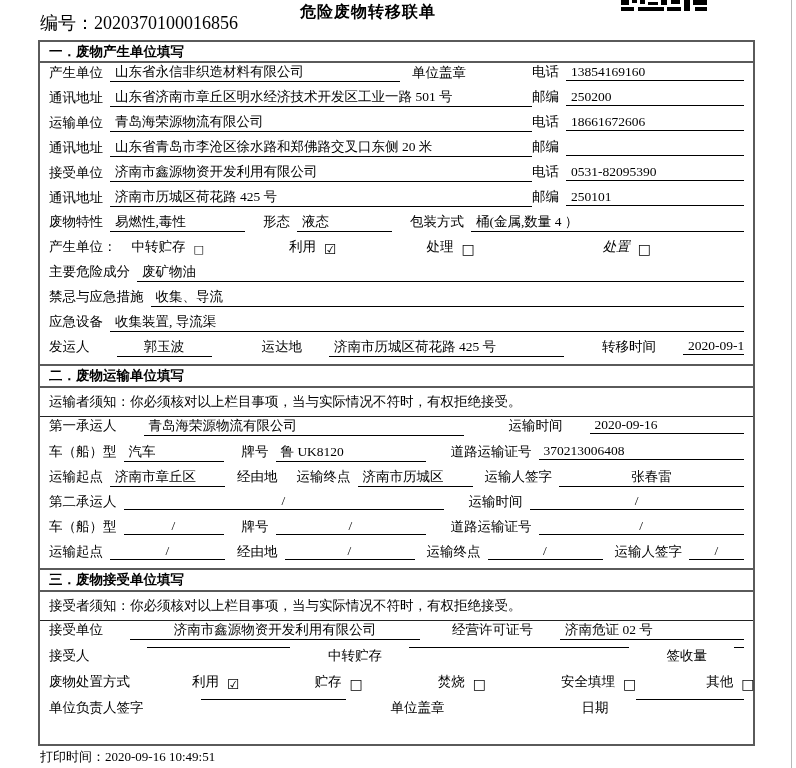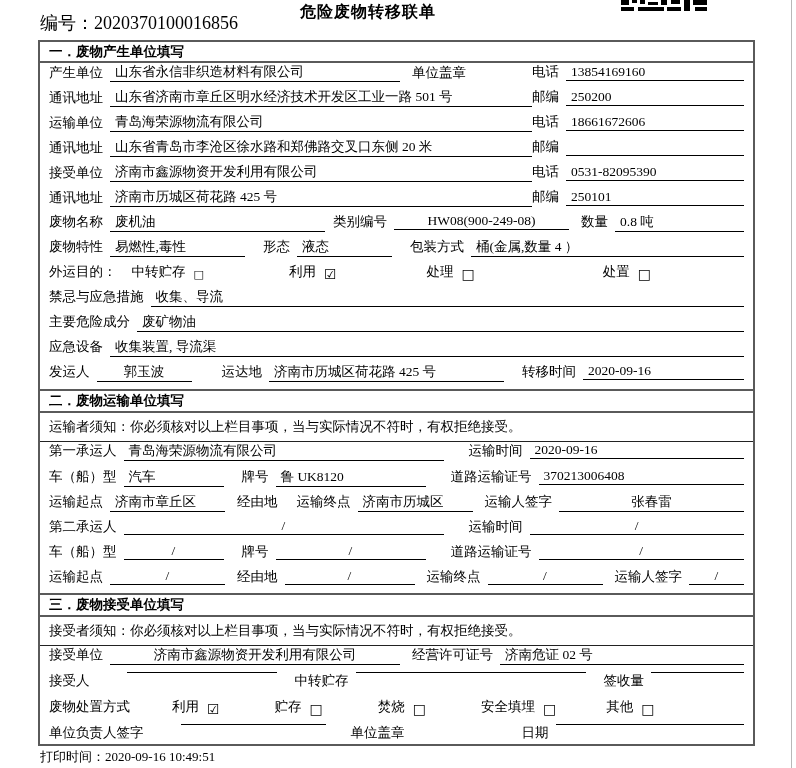--- a/index.html
+++ b/index.html
@@ -18,38 +18,38 @@
   .form-table{position:absolute;left:38px;top:40px;width:717px;height:706px;
     border:2px solid #5a5a5a;box-sizing:border-box;background:#fff;
     display:flex;flex-direction:column;}
   .sec-header{height:21px;flex:none;display:flex;align-items:center;
     padding:8px 9px;font-weight:bold;border-bottom:2px solid #5a5a5a;box-sizing:border-box;}
   .sec-header.mid{border-top:2px solid #5a5a5a;height:24px;}
   .notice-row{height:29px;flex:none;display:flex;align-items:center;padding:0 9px;
     border-bottom:1px solid #222;box-sizing:border-box;}
   .row{height:25px;flex:none;display:flex;align-items:flex-start;
     padding:0 9px 3px 9px;box-sizing:border-box;white-space:nowrap;}
-  .row.tall{height:26px;}
+  .row.tall{height:26px;gap:20px;}
   .left{flex:1;display:flex;align-items:flex-end;min-width:0;}
   .right{width:212px;flex:none;display:flex;align-items:flex-end;}
   .lbl{flex:none;margin-right:7px;}
   .u{border-bottom:1px solid #000;padding:0 5px;box-sizing:border-box;overflow:hidden;}
   .fill{flex:1;min-width:10px;}
   .c{text-align:center;}
   .ml8{margin-left:8px;}.ml12{margin-left:12px;}.ml18{margin-left:18px;}
   .ml25{margin-left:25px;}.ml30{margin-left:30px;}
   .w95{width:95px;}.w100{width:100px;}.w115{width:115px;}.w130{width:130px;}
   .w135{width:135px;}.w145{width:145px;}.w150{width:150px;}.w175{width:175px;}
   .w215{width:215px;}.w230{width:230px;}.w235{width:235px;}.w290{width:290px;}.w320{width:320px;}
   .opt{display:flex;align-items:flex-end;flex:none;}
   .opt .opt-label{margin-right:8px;}
   .cb{font-family:"DejaVu Sans",sans-serif;font-size:14px;line-height:14px;}
   .cb.small{font-size:11px;line-height:12px;}
   .g55{margin-left:55px;}.g50{margin-left:50px;}.g35{margin-left:35px;}
-  .g85{margin-left:85px;}.g90{margin-left:90px;}.g128{margin-left:128px;}
+  .g85{margin-left:85px;}.g90{margin-left:90px;}.g128{margin-left:128px;font-style:italic;}
   .print-time{position:absolute;left:40px;top:748px;font-size:13px;}
 </style>
 </head>
 <body>
 
 <div class="page-edge"></div>
 
 <div class="doc-number"><span>编号：</span><span>2020370100016856</span></div>
 
 <div class="doc-title">危险废物转移联单</div>
@@ -133,66 +133,58 @@
     <div class="left">
       <span class="lbl">通讯地址</span>
       <span class="u fill">济南市历城区荷花路 425 号</span>
     </div>
     <div class="right">
       <span class="lbl">邮编</span>
       <span class="u fill">250101</span>
     </div>
   </div>
 
-  <div class="row">
-    <span class="lbl">废物名称</span>
-    <span class="u w215">废机油</span>
-    <span class="lbl ml8">类别编号</span>
-    <span class="u w175 c">HW08(900-249-08)</span>
-    <span class="lbl ml12">数量</span>
-    <span class="u fill">0.8 吨</span>
-  </div>
 
   <div class="row">
     <span class="lbl">废物特性</span>
     <span class="u w135">易燃性,毒性</span>
     <span class="lbl ml18">形态</span>
     <span class="u w95">液态</span>
     <span class="lbl ml18">包装方式</span>
     <span class="u fill">桶(金属,数量  4 ）</span>
   </div>
 
   <div class="row">
-    <span class="lbl">外运目的：</span>
+    <span class="lbl">产生单位：</span>
     <span class="opt ml8">
       <span class="opt-label">中转贮存</span>
       <span class="cb small">□</span>
     </span>
     <span class="opt g85">
       <span class="opt-label">利用</span>
       <span class="cb">☑</span>
     </span>
     <span class="opt g90">
       <span class="opt-label">处理</span>
       <span class="cb">□</span>
     </span>
     <span class="opt g128">
       <span class="opt-label">处置</span>
       <span class="cb">□</span>
     </span>
   </div>
 
   <div class="row">
+    <span class="lbl">主要危险成分</span>
+    <span class="u fill">废矿物油</span>
+  </div>
+
+  <div class="row">
     <span class="lbl">禁忌与应急措施</span>
     <span class="u fill">收集、导流</span>
-  </div>
-
-  <div class="row">
-    <span class="lbl">主要危险成分</span>
-    <span class="u fill">废矿物油</span>
   </div>
 
   <div class="row">
     <span class="lbl">应急设备</span>
     <span class="u fill">收集装置, 导流渠</span>
   </div>
 
   <div class="row tall">
     <span class="lbl">发运人</span>
     <span class="u w95 c">郭玉波</span>

